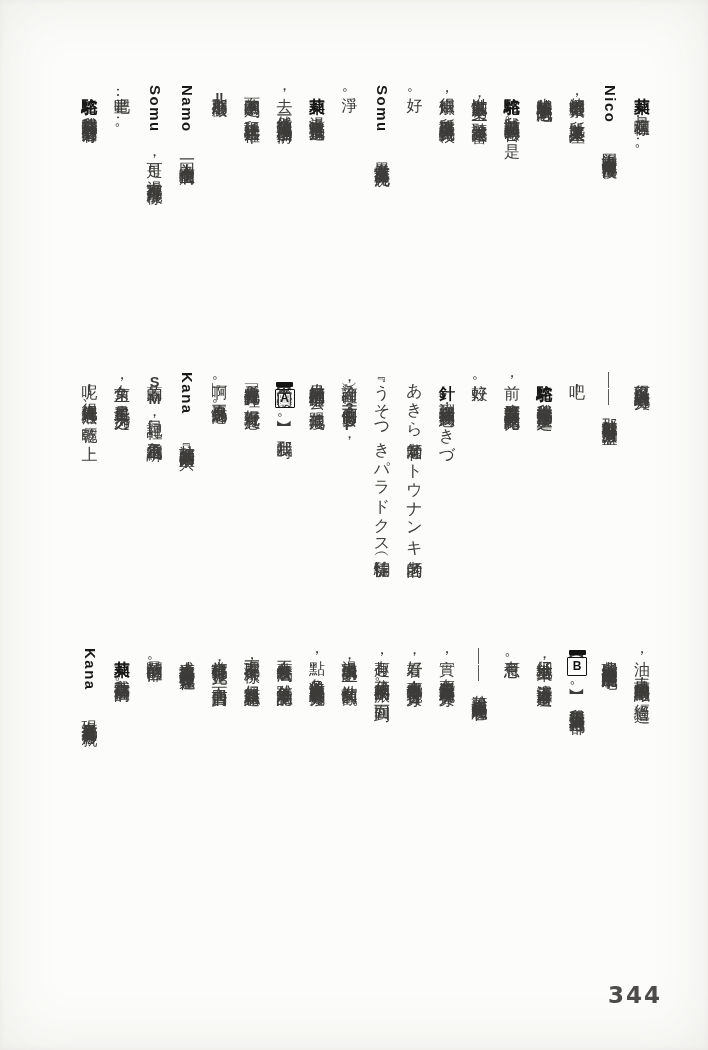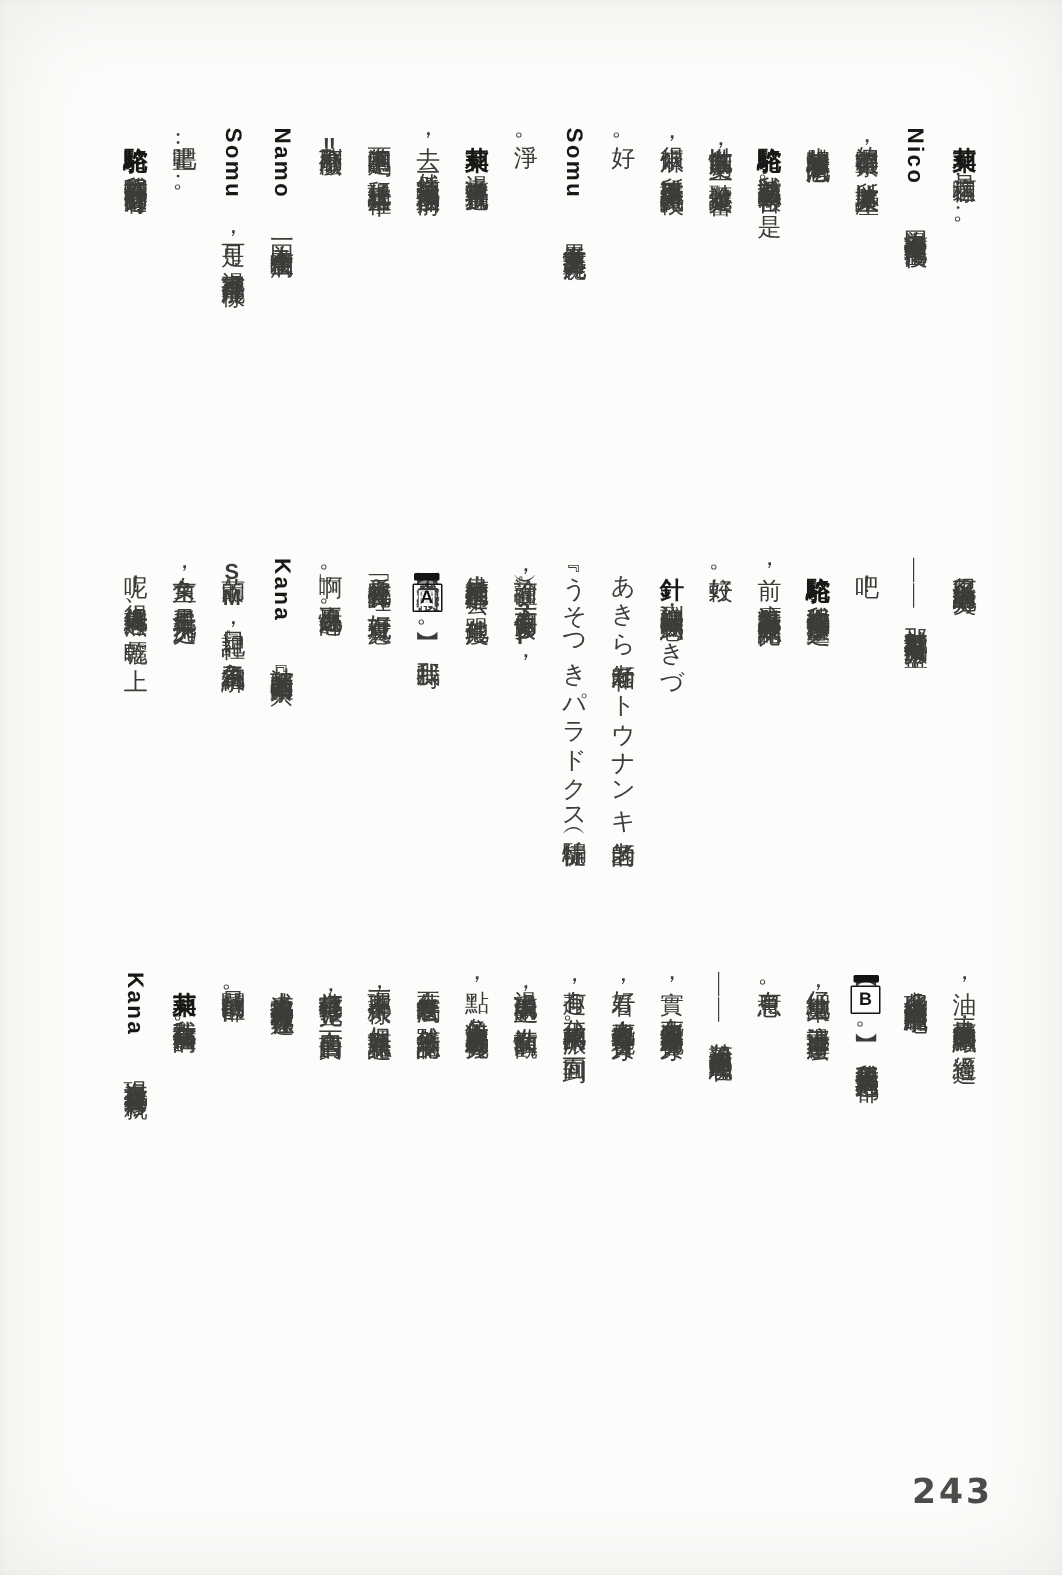--- a/index.html
+++ b/index.html
@@ -119,14 +119,14 @@
         <div class="col"><span class="seg plain">點，各位對成人漫畫裡的馬賽克修</span></div>
         <div class="col"><span class="seg plain">正有什麼看法嗎？雖然每本雜誌的</span></div>
         <div class="col"><span class="seg plain">處理都不太一樣，但超商系雜誌通</span></div>
         <div class="col"><span class="seg plain">常會打碼打得很完整，而書店賣的</span></div>
         <div class="col"><span class="seg plain">成人本通常都只用海苔條勉強遮住</span></div>
         <div class="col"><span class="seg plain">最關鍵的部位。</span></div>
         <div class="col"><span class="seg speaker">莉菜</span><span class="seg plain">　我喜歡書店那種的。</span></div>
         <div class="col"><span class="seg latin-speaker">Kana</span><span class="seg plain">　現在漫畫都是只要有修就</span></div>
       </div>
     </div>
-  <div class="page-number">243</div>
+  <div class="page-number">344</div>
 </div>
 
 </body></html>

